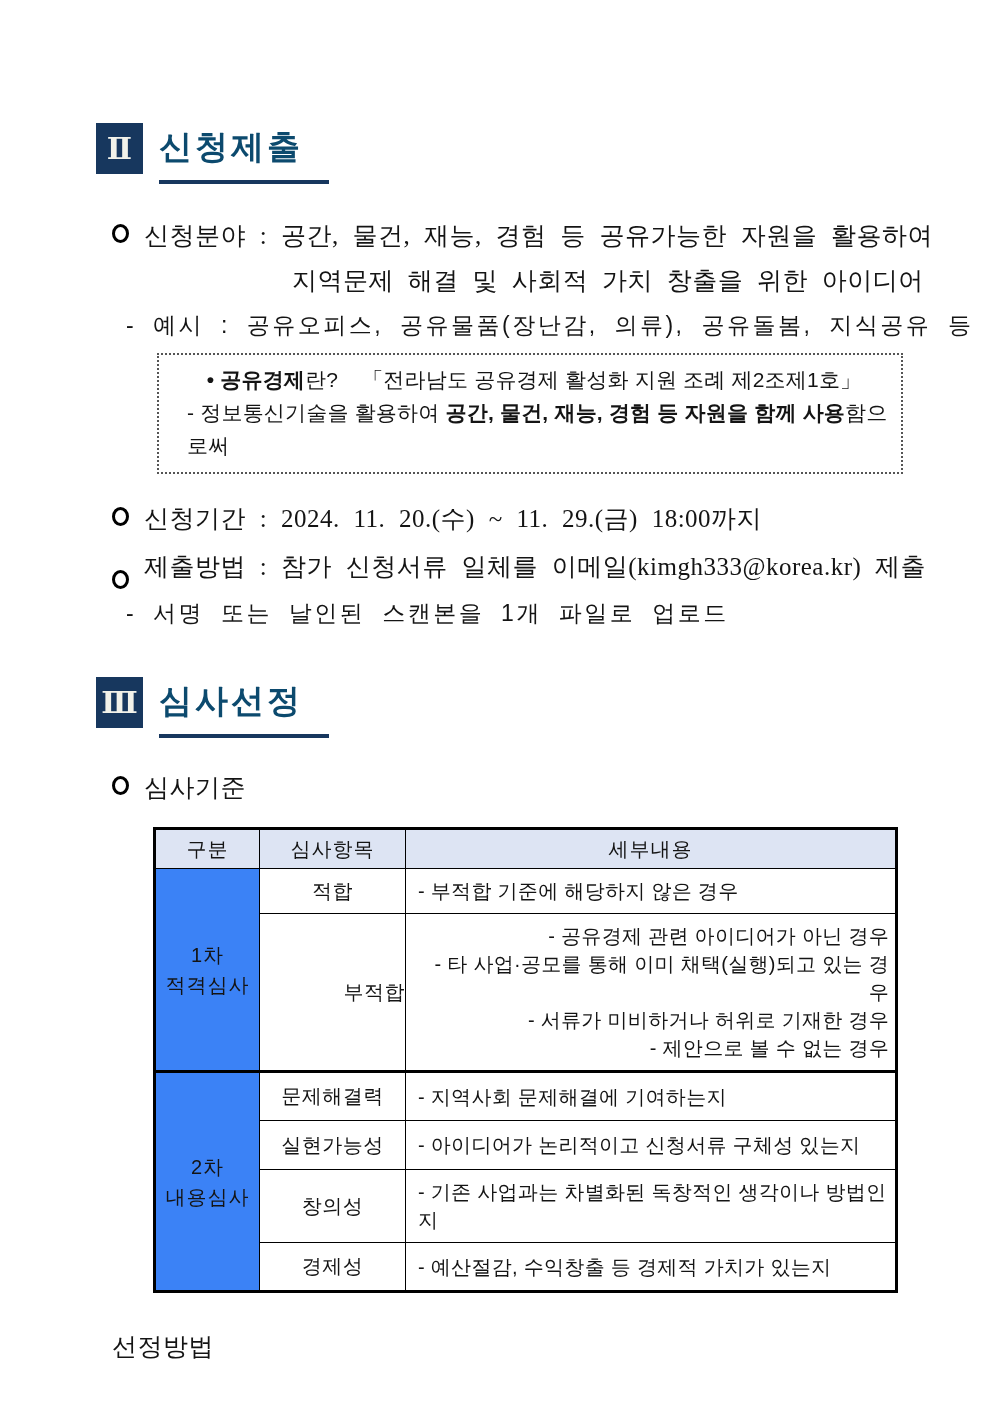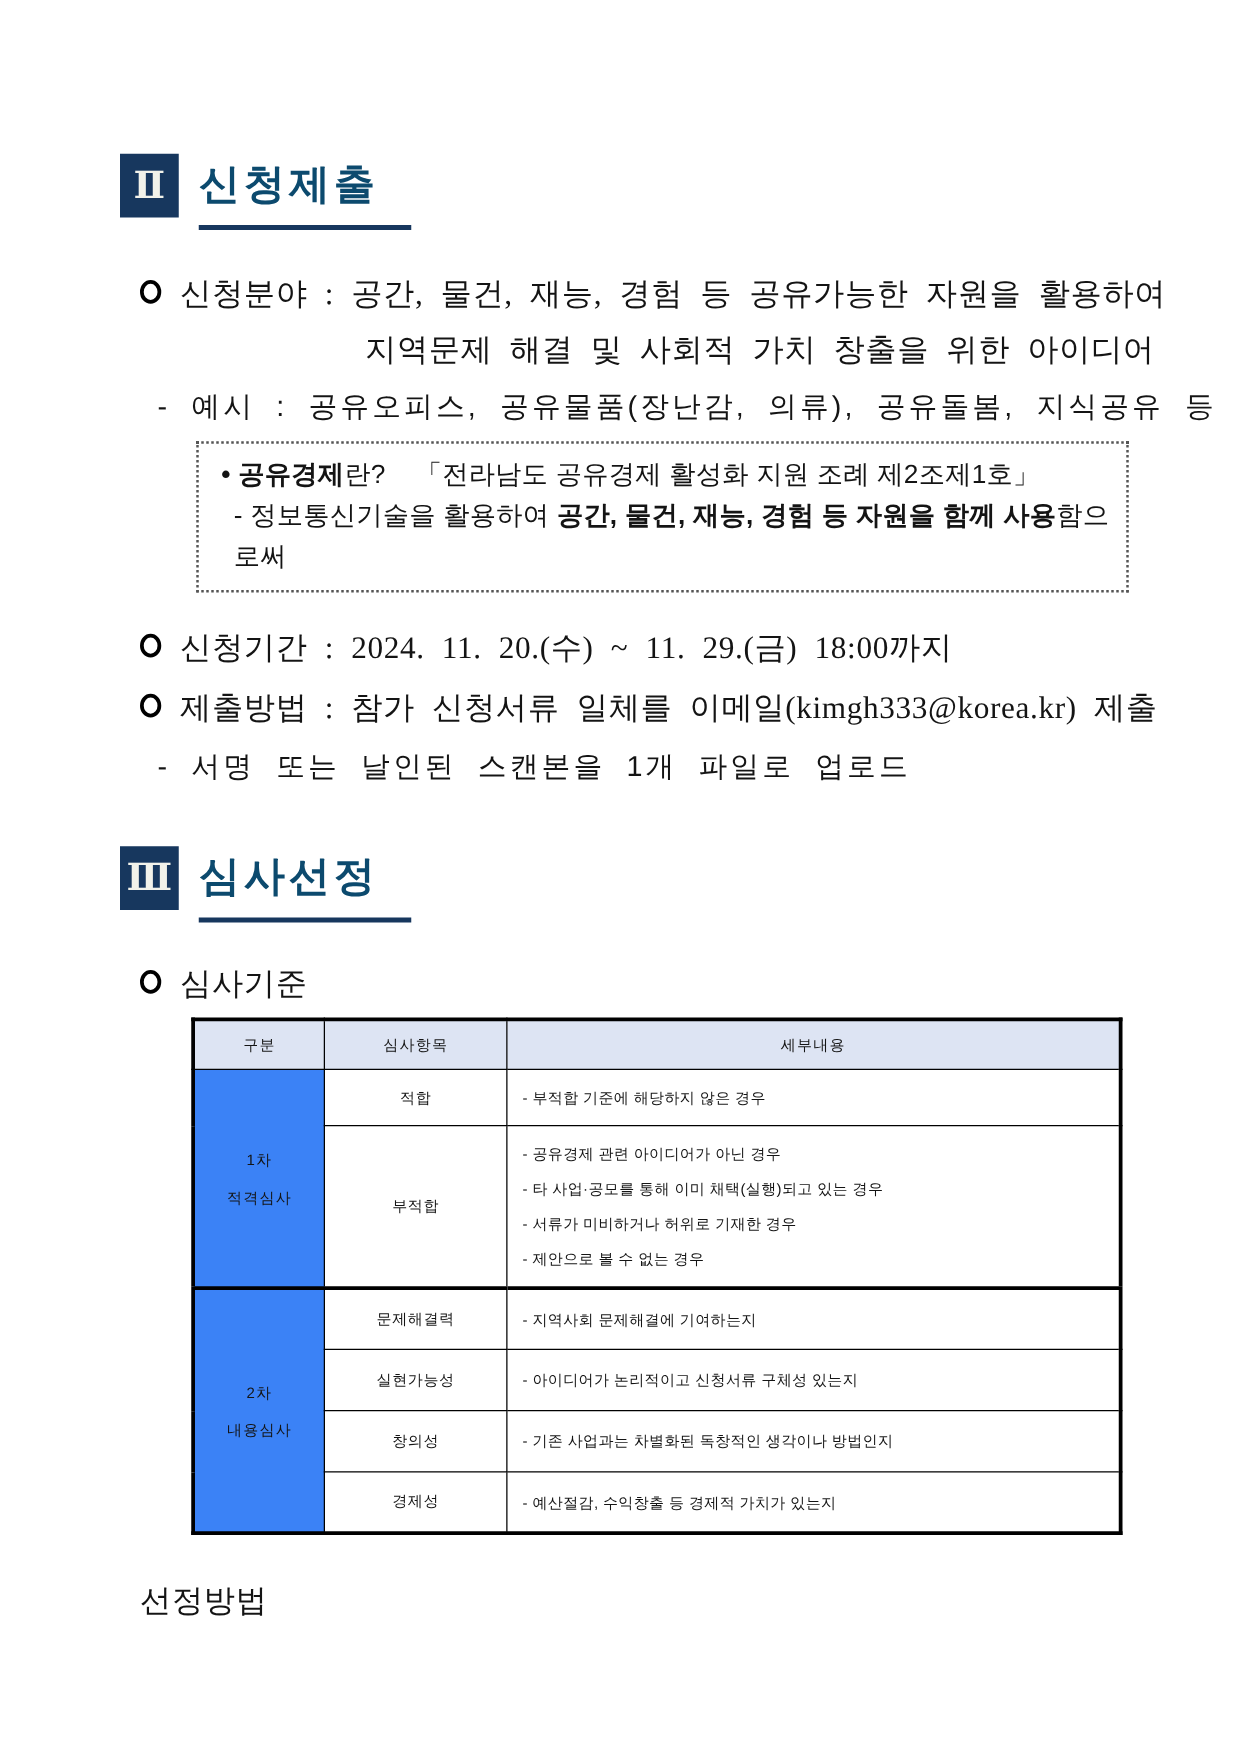--- a/index.html
+++ b/index.html
@@ -65,33 +65,33 @@
   
   .infobox {
     margin: 10px 0 0 157px;
     width: 746px;
     border: 2px dotted #555;
     padding: 8px 10px 10px 10px;
     font-size: 21px;
     line-height: 33px;
     letter-spacing: 0.2px;
   }
-  .infobox .l1 { padding-left: 8px; }
+  .infobox .l1 { padding-left: 8px; text-align: center; }
   .infobox .l2 { padding-left: 18px; }
   .infobox .l3 { padding-left: 46px; }
   .infobox .quote-gap { margin-left: 24px; }
   .bold { font-weight: bold; }
 
   
   table.criteria {
-    margin: 4px 0 0 153px;
+    margin: 17px 0 0 153px;
     border-collapse: collapse;
     table-layout: fixed;
     width: 742px;
-    font-size: 12px;
+    font-size: 20px;
   }
   table.criteria th, table.criteria td {
     border: 1.6px solid #000;
     vertical-align: middle;
   }
   table.criteria { border: 3px solid #000; }
   table.criteria th {
     background: #dde4f3;
     font-weight: normal;
     height: 40px;
@@ -101,31 +101,31 @@
   td.group-cell {
     background: #3b82f6;
     text-align: center;
     line-height: 30px;
     letter-spacing: 1px;
   }
   td.item-cell { text-align: center; letter-spacing: 0.5px; }
   td.detail-cell { padding: 8px 6px 8px 12px; letter-spacing: 0.3px; }
   td.detail-cell div { line-height: 28px; }
   tr.row-fit    td { height: 32px; }
-  tr.row-unfit  td { height: 118px; }
+  tr.row-unfit  td { height: 118px; text-align: right; }
   tr.row-s2 td { height: 49px; }
   tr.thick-top td { border-top: 3px solid #000; }
   col.c1 { width: 105px; } col.c2 { width: 146px; } col.c3 { width: 491px; }
 
   
   .mt-sec2   { margin-top: 123px; }
   .mt-field  { margin-top: 29px; }
   .mt-ex     { margin-top: 4px; }
   .mt-period { margin-top: 22px; }
-  .mt-method { margin-top: 3px; }
+  .mt-method { margin-top: 3px; align-items: flex-end; }
   .mt-note   { margin-top: 6px; }
   .mt-sec3   { margin-top: 46px; }
   .mt-crit   { margin-top: 27px; }
   .mt-sel    { margin-top: 31px; }
 </style>
 </head>
 <body>
 
 <div class="section-header mt-sec2">
   <div class="marker-box">Ⅱ</div>

